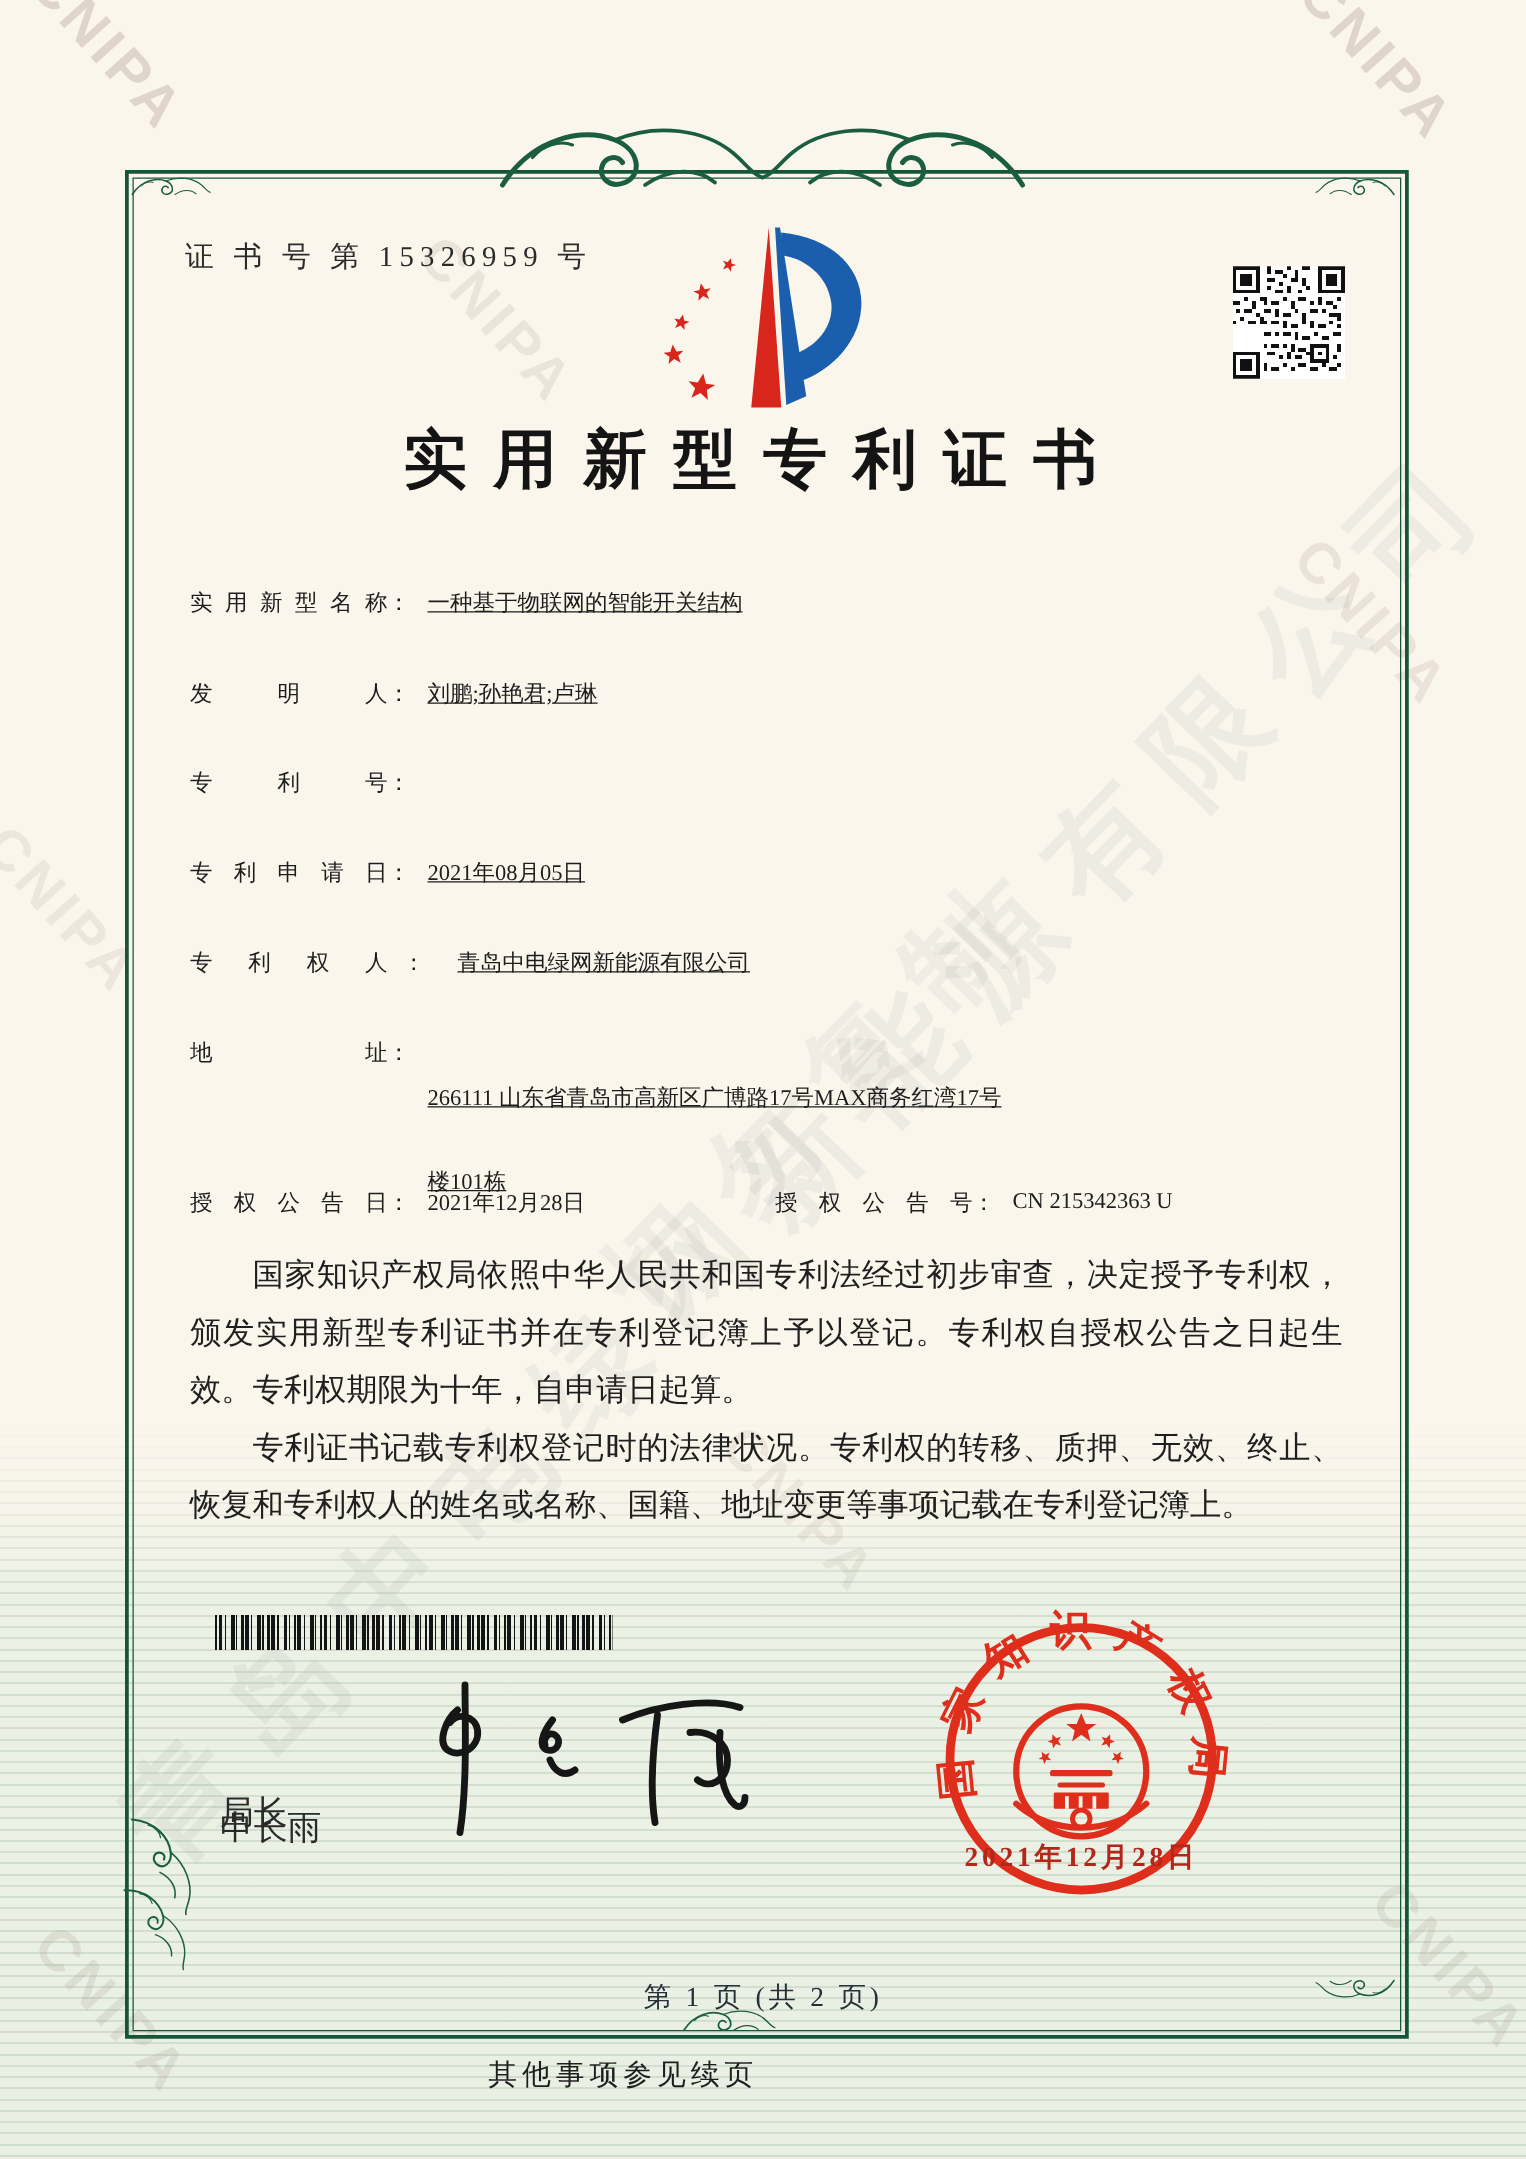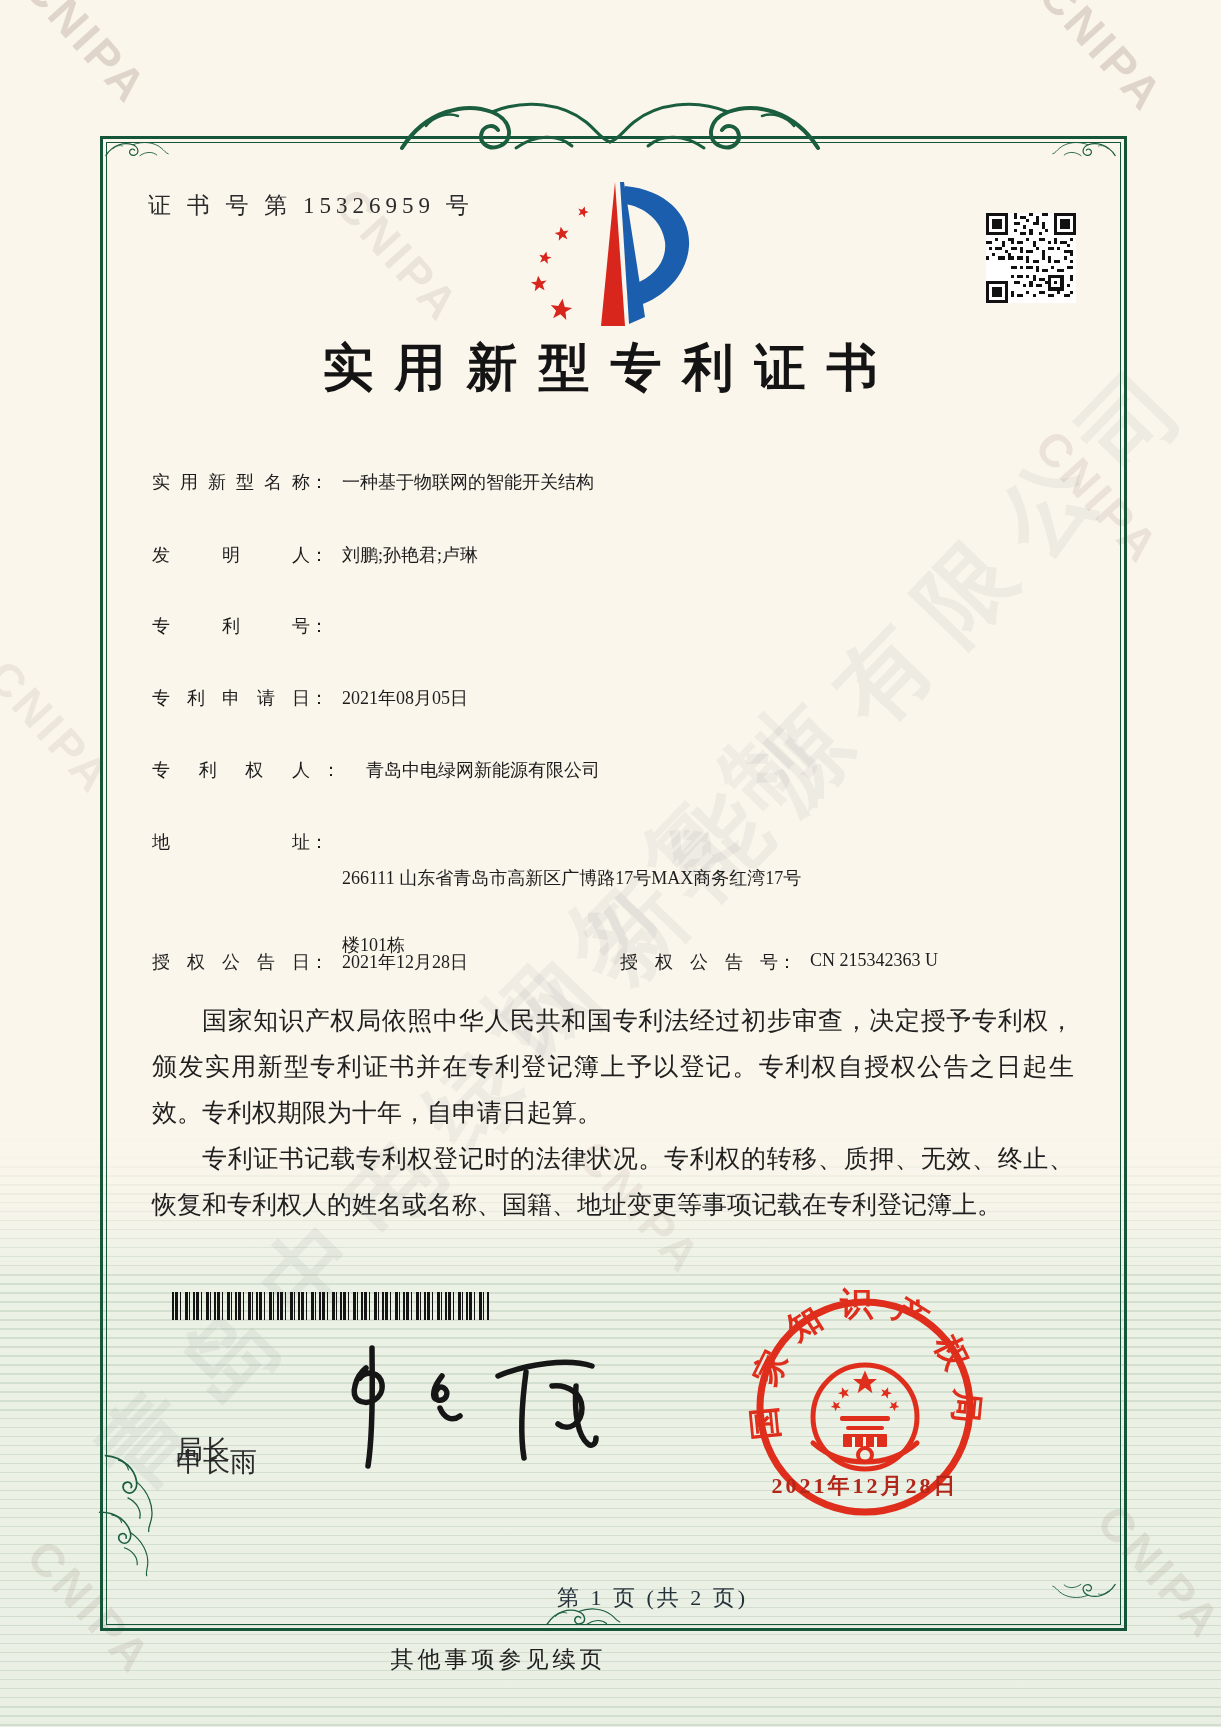--- a/index.html
+++ b/index.html
@@ -26,39 +26,39 @@
   #frame::after{content:"";position:absolute;inset:3px;border:1px solid #15563a;}
 
   
   #cert-no{left:148px;top:190px;font-size:23px;letter-spacing:5px;color:#2b2b2b;}
   #title{left:100px;top:334px;width:1021px;text-align:center;font-size:51px;font-weight:700;letter-spacing:21px;color:#141414;}
 
   
   .frow{position:absolute;left:152px;width:920px;font-size:18px;color:#1d1d1d;display:flex;align-items:flex-start;}
   .lab{display:inline-block;width:158px;text-align:justify;text-align-last:justify;}
   .colon{display:inline-block;margin-right:14px;}
-  .val{flex:1;}
+  .val{flex:1;text-decoration:underline;}
   .val .line{display:block;line-height:37px;margin-top:30px;}
 
   
   #paras{left:152px;top:998px;width:922px;font-size:25px;color:#1f1f1f;}
   #paras p{margin:0;text-indent:2em;line-height:46px;text-align:justify;}
 
   
   #barcode{left:172px;top:1292px;width:318px;height:28px;
     background:repeating-linear-gradient(90deg,#141414 0 2px,transparent 2px 3px,#141414 3px 6px,transparent 6px 8px,#141414 8px 9px,transparent 9px 13px,#141414 13px 16px,transparent 16px 17px,#141414 17px 18px,transparent 18px 21px);}
 
   
   .sig-label{position:absolute;left:176px;font-size:27px;color:#2a2a2a;font-family:"Liberation Sans", sans-serif;}
   #sig-title{top:1432px;}
   #sig-name{top:1444px;}
   #signature-svg{left:330px;top:1342px;}
 
   
-  #page-no{left:100px;top:1583px;width:1021px;text-align:center;font-size:22px;letter-spacing:3px;color:#25313a;padding-left:42px;}
+  #page-no{left:100px;top:1583px;width:1021px;text-align:center;font-size:22px;letter-spacing:3px;color:#25313a;}
   #bottom-note{left:0;top:1644px;width:997px;text-align:center;font-size:23px;letter-spacing:4px;color:#1e1e1e;}
 </style>
 </head>
 <body>
 
 <div id="page">
 
   <div id="guilloche" class="abs"></div>
 
   <span class="wm wm-cnipa" style="left:6px;top:10px;">CNIPA</span>

